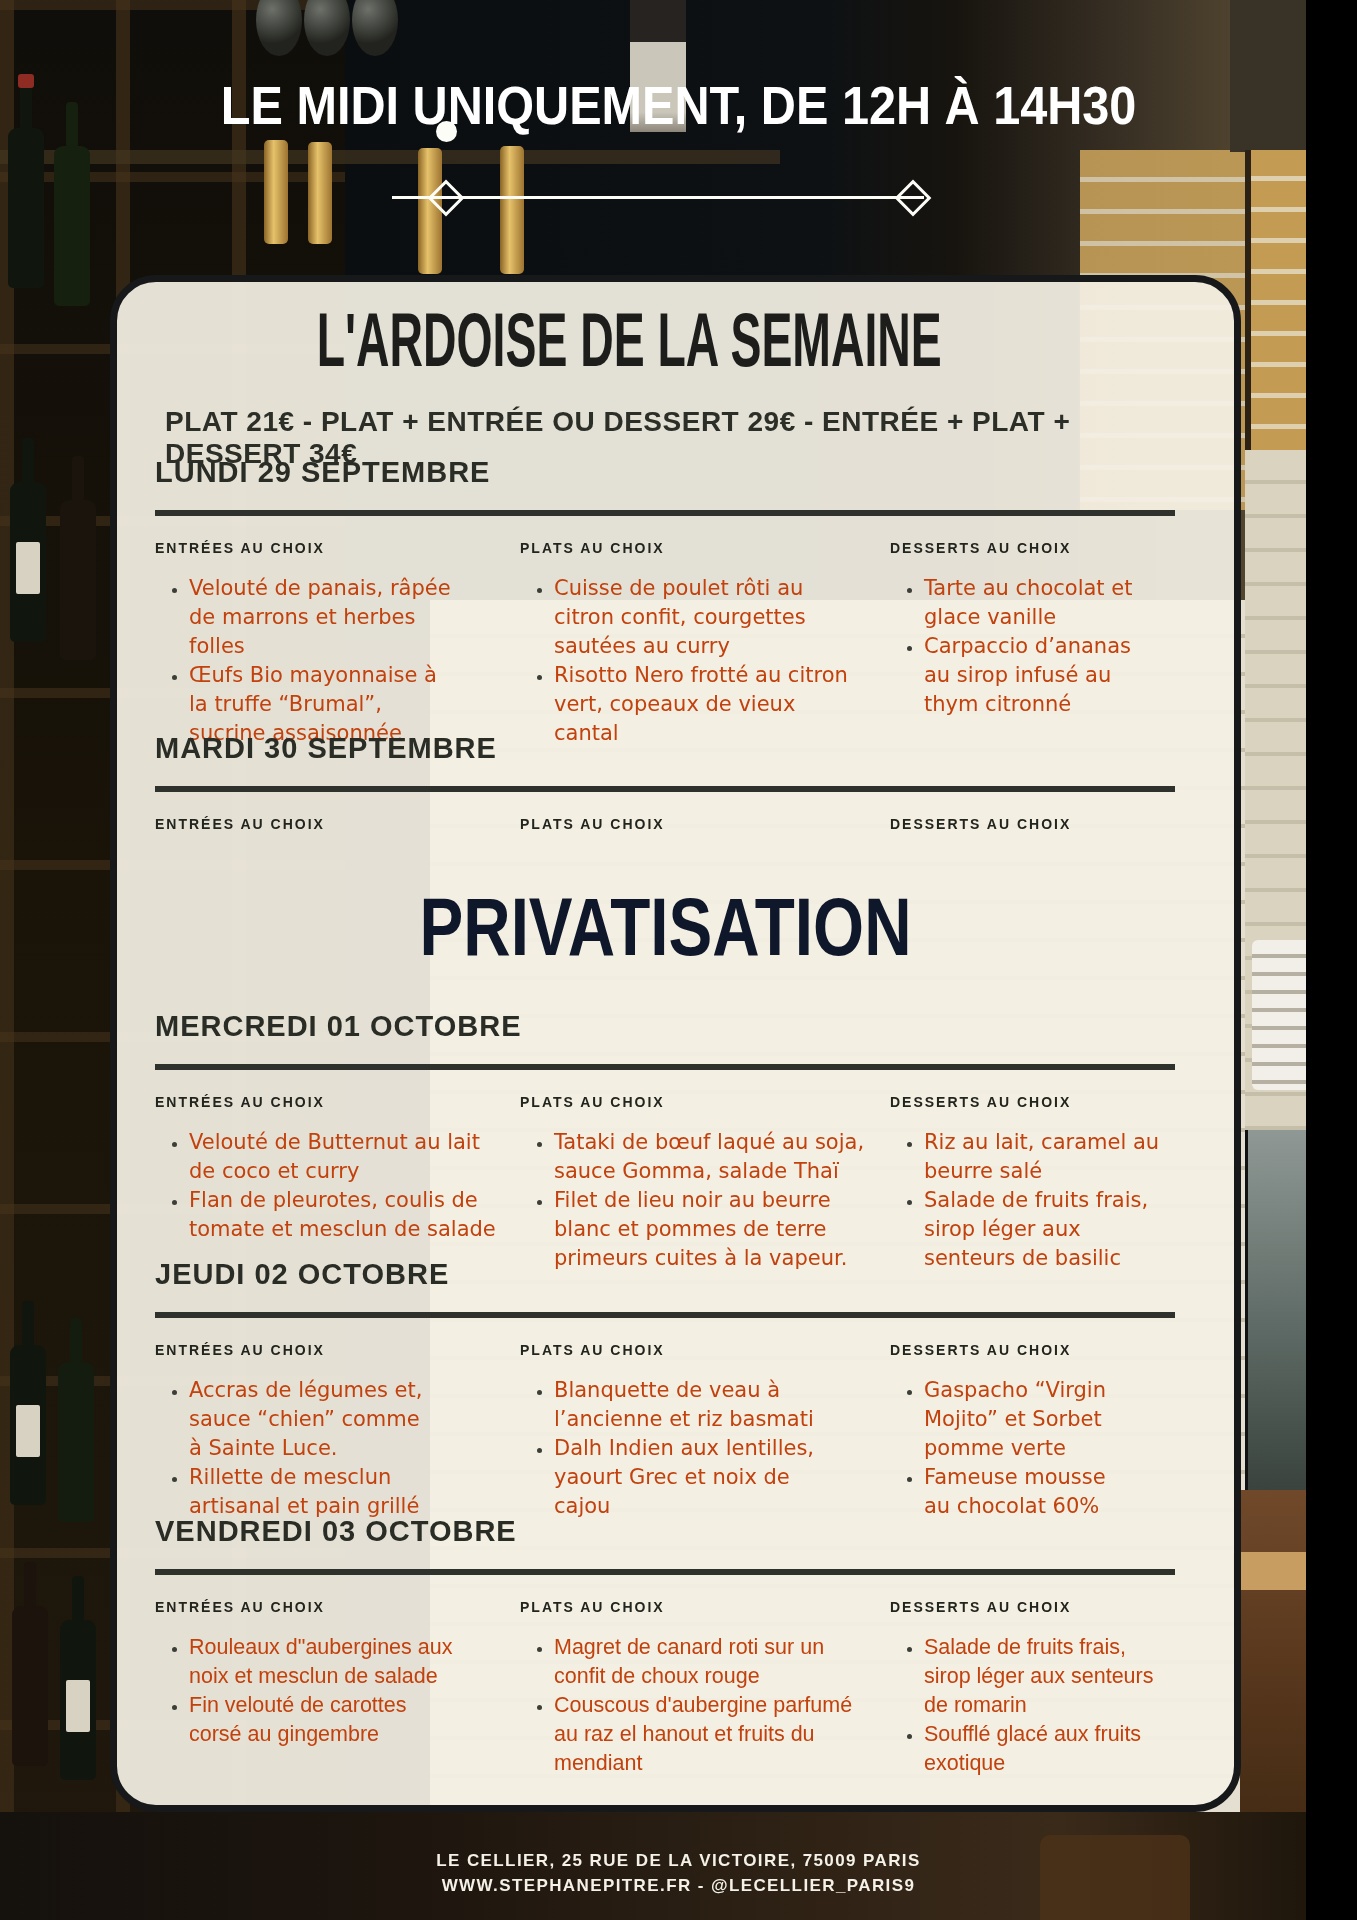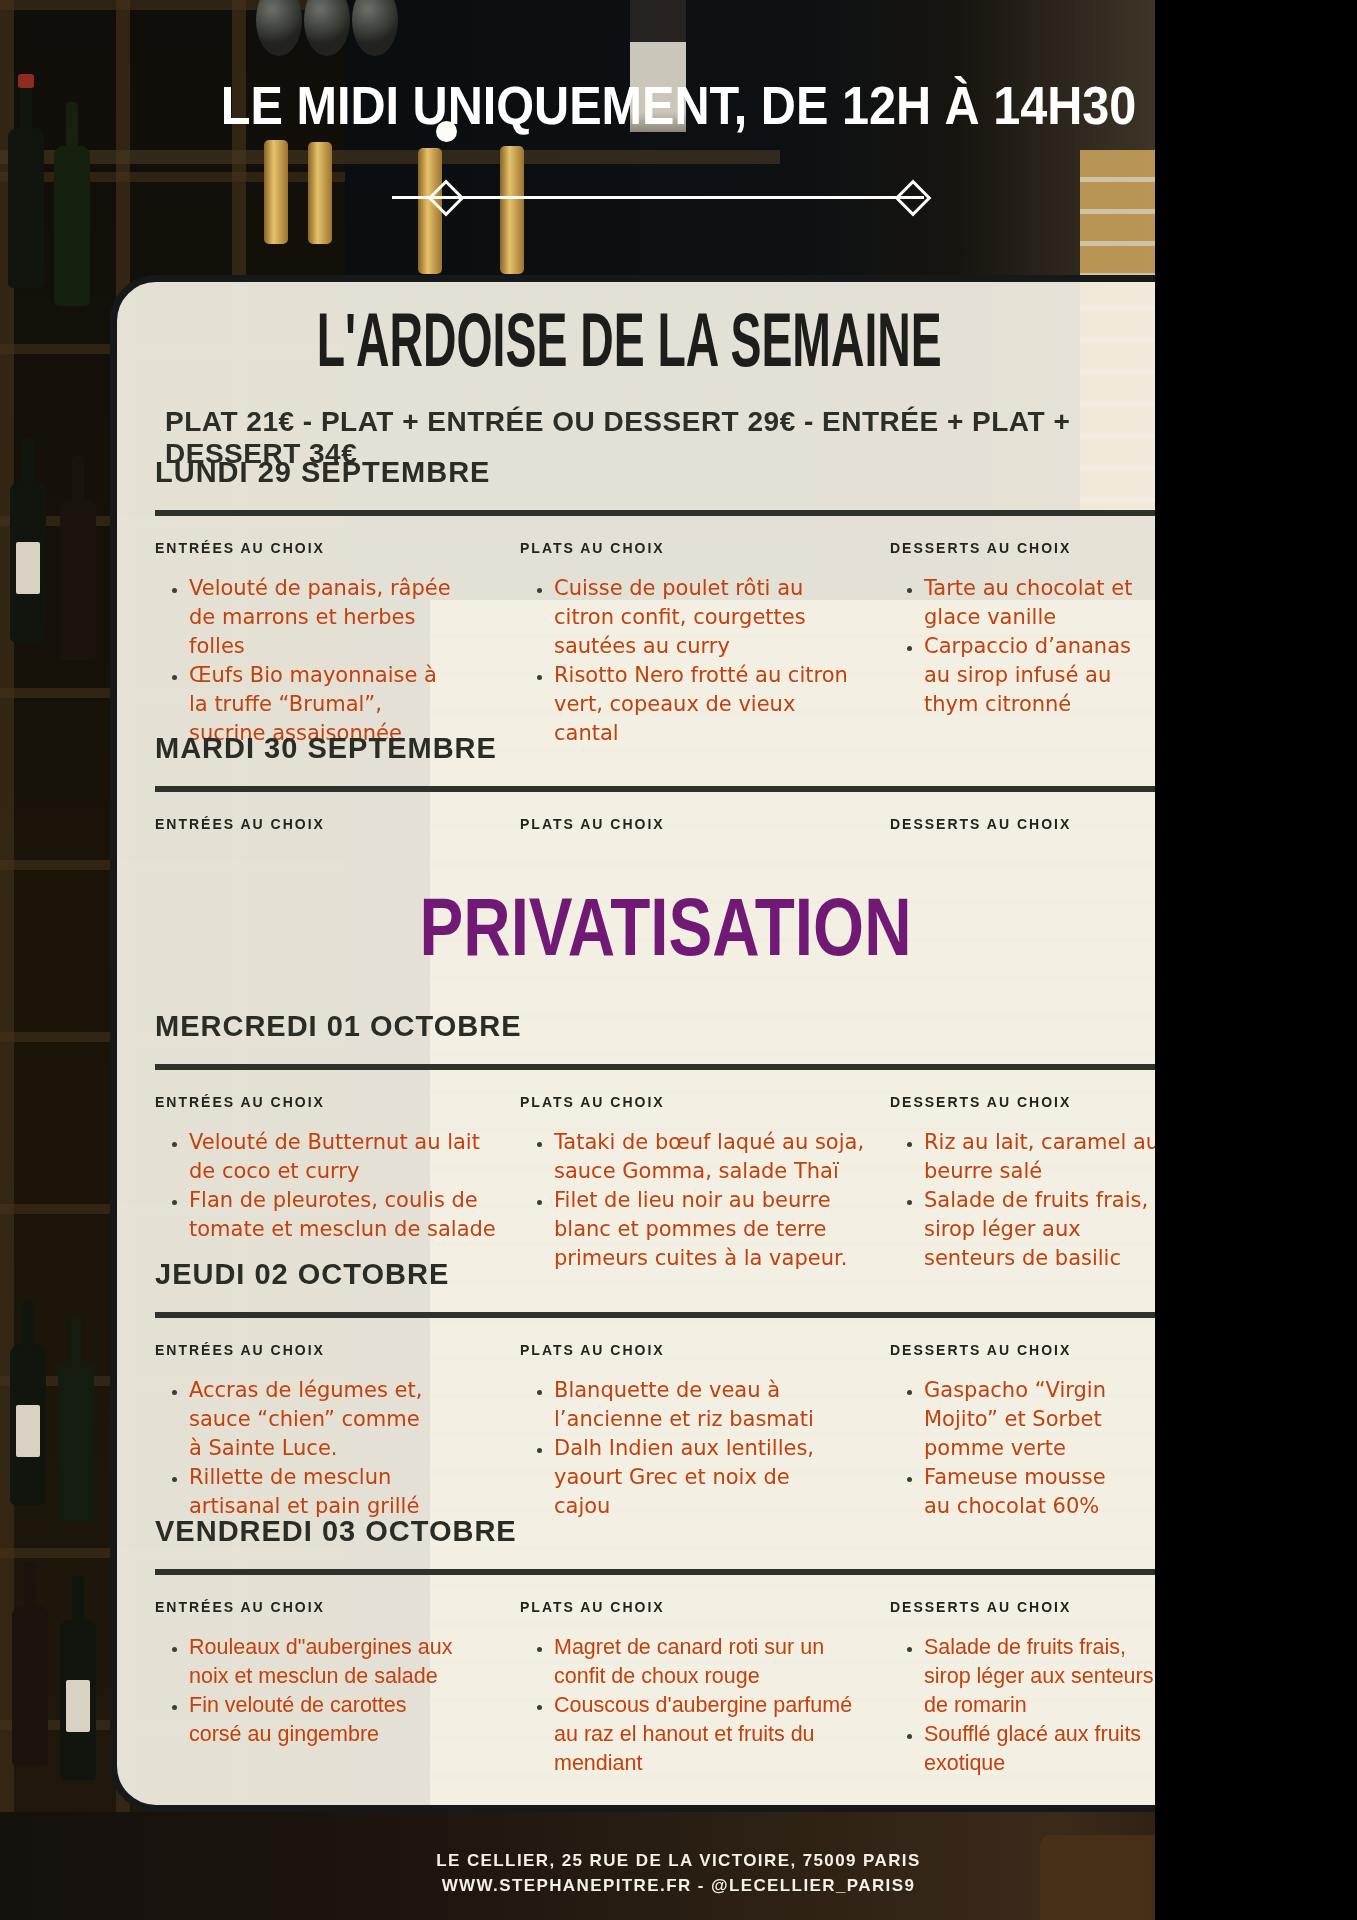--- a/index.html
+++ b/index.html
@@ -1,17 +1,17 @@
 <!DOCTYPE html>
 <html><head>
 <meta charset="utf-8">
 <style>
   html,body{margin:0;padding:0;background:#000;}
-  .page{position:relative;width:1109px;height:1920px;overflow:hidden;background:#101214;
-        font-family:"Liberation Sans",sans-serif;padding-left:46px;}
+  .page{position:relative;width:1306px;height:1920px;overflow:hidden;background:#101214;
+        font-family:"Liberation Sans",sans-serif;}
   
   .bg,.bg *{position:absolute;}
   .bg{inset:0;z-index:1;}
   .top-dark{left:340px;top:0;width:905px;height:640px;
     background:linear-gradient(90deg,#0b0e10 0%,#0d1114 52%,#17140f 68%,#3b3226 88%,#51452f 100%);}
   .shelf-left{left:0;top:0;width:345px;height:1920px;
     background:
       repeating-linear-gradient(180deg,rgba(70,51,27,.55) 0 10px,rgba(0,0,0,0) 10px 172px),
       repeating-linear-gradient(90deg,rgba(56,41,21,.85) 0 14px,rgba(0,0,0,0) 14px 116px),
       linear-gradient(180deg,#100e0a,#191308 45%,#20180d);}
@@ -78,21 +78,21 @@
   .cols{display:grid;grid-template-columns:365px 370px 285px;margin-top:19px;}
   .col h3{margin:0 0 13px;font-size:14px;line-height:26px;font-weight:700;letter-spacing:2px;color:#22241e;}
   .col ul{margin:0;padding:0 0 0 34px;list-style:disc;}
   .col li{font-family:"DejaVu Sans",sans-serif;font-size:21px;line-height:29px;color:#c2410c;}
   .col li::marker{color:#3c3e38;font-size:.8em;}
   .d4 .col li{font-family:"Liberation Sans",sans-serif;font-size:21.5px;}
   .d0 .c1 li{max-width:262px;} .d0 .c2 li{max-width:312px;} .d0 .c3 li{max-width:235px;}
   .d2 .c1 li{max-width:310px;} .d2 .c2 li{max-width:330px;} .d2 .c3 li{max-width:252px;}
   .d3 .c1 li{max-width:245px;} .d3 .c2 li{max-width:272px;} .d3 .c3 li{max-width:188px;}
   .d4 .c1 li{max-width:265px;} .d4 .c2 li{max-width:300px;} .d4 .c3 li{max-width:255px;}
-  .special{margin-top:34px;text-align:center;color:#701a75;}
+  .special{margin-top:34px;text-align:center;color:#0f172a;}
   .special .cond{font-size:82px;font-weight:700;line-height:86px;transform:scaleX(.8);}
   
   .footer{position:absolute;z-index:7;left:0;top:1848px;width:1357px;text-align:center;color:#f4f1e8;
     font-size:17px;font-weight:700;letter-spacing:1.4px;line-height:25px;}
 </style>
 </head>
 <body>
 
 <div class="page">
 

